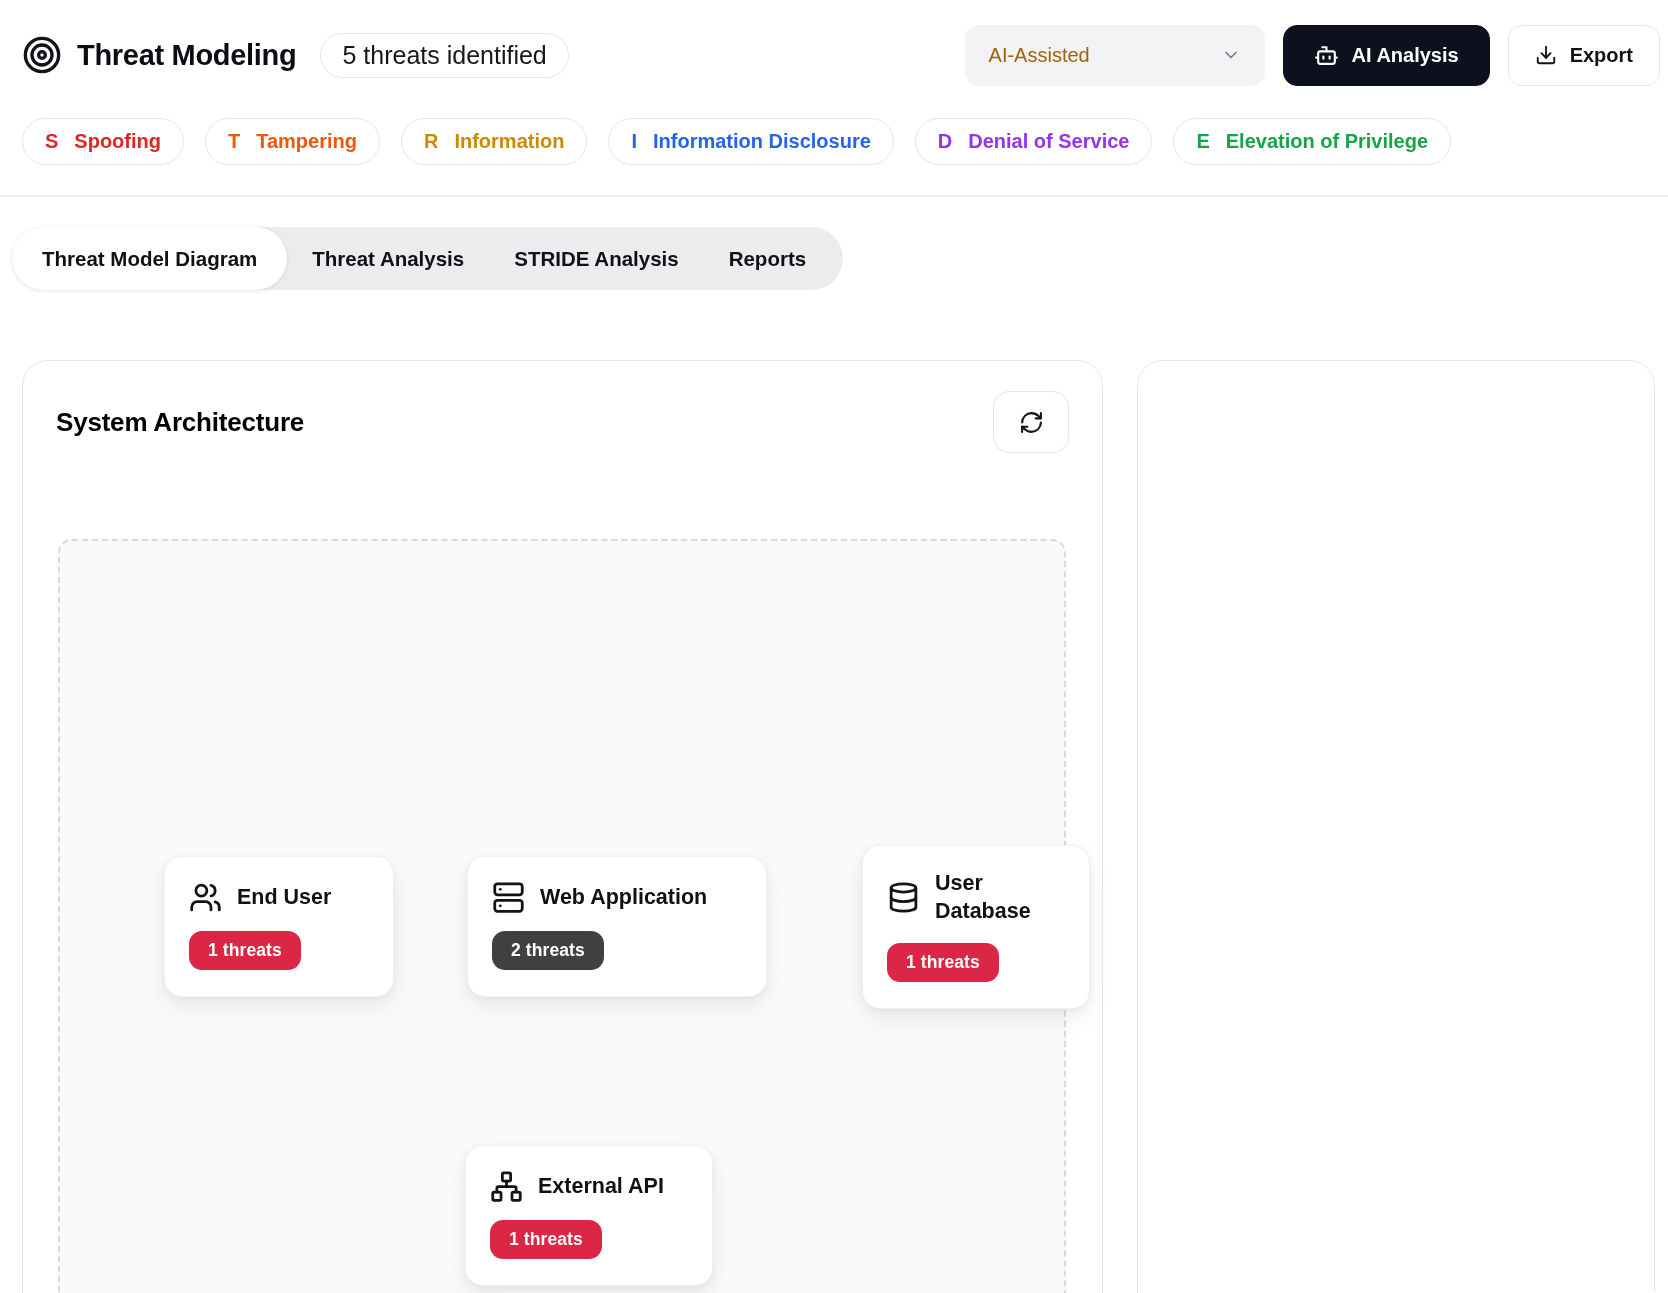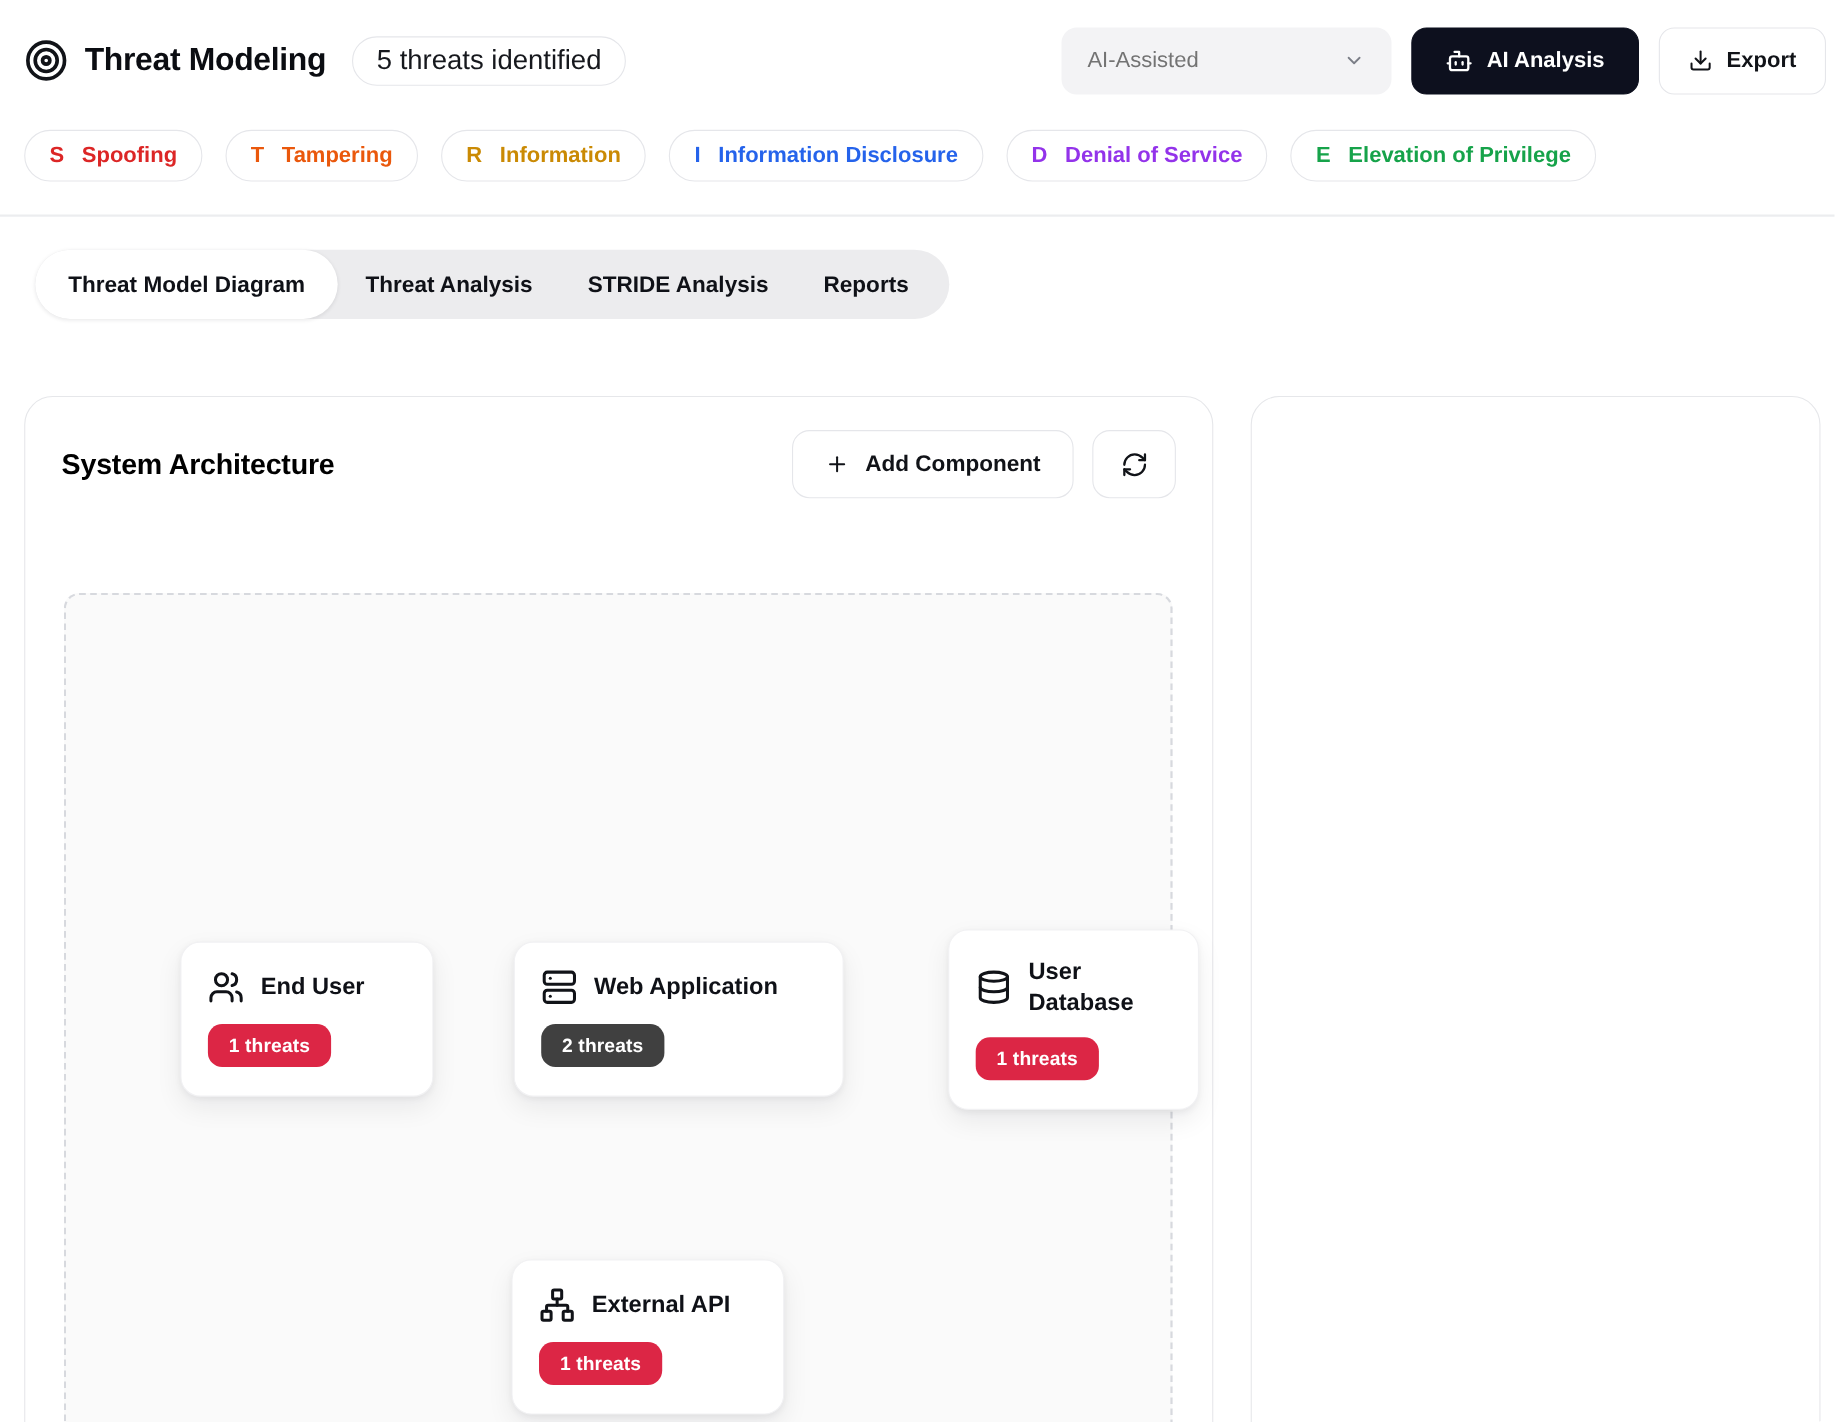--- a/index.html
+++ b/index.html
@@ -19,21 +19,21 @@
   .threats-pill {
     margin-left:24px; height:45px; display:flex; align-items:center;
     border:1.5px solid #e5e6ea; border-radius:23px; padding:0 21px;
     font-size:25px; font-weight:500; color:#16181d; background:#fff;
   }
   .header-right { margin-left:auto; display:flex; align-items:center; gap:18px; }
   .mode-select {
     width:300px; height:61px; background:#f3f3f5; border-radius:14px;
     display:flex; align-items:center; padding:0 24px; cursor:pointer;
   }
-  .mode-select .val { font-size:20px; font-weight:500; color:#737373; }
+  .mode-select .val { font-size:20px; font-weight:500; color:#a16207; }
   .mode-select .chev { margin-left:auto; color:#7b7e87; width:20px; height:20px; }
   .btn {
     height:61px; display:flex; align-items:center; gap:13px; border-radius:14px;
     padding:0 26px; font-size:20px; font-weight:600; cursor:pointer; background:#fff;
     border:1.5px solid #e5e6ea; color:#111318;
   }
   .btn .ic { width:22px; height:22px; }
   .btn-dark { background:#0d101e; border-color:#0d101e; color:#fff; padding:0 30px; }
   .btn-dark .ic { width:25px; height:25px; }
 
@@ -43,21 +43,21 @@
     height:47px; background:#fff; border:1.5px solid #e5e6ea; border-radius:24px;
     display:flex; align-items:center; gap:16px; padding:0 22px; font-size:20px;
   }
   .stride-badge .letter { font-weight:700; }
   .stride-badge .label { font-weight:600; }
 
   .divider { position:absolute; left:0; right:0; top:195px; height:1.5px; background:#ecedef; }
 
   
   .tabs {
-    position:absolute; left:32px; top:227px; height:63px; background:#ececee;
+    position:absolute; left:12px; top:227px; height:63px; background:#ececee;
     border-radius:32px; display:inline-flex; align-items:center; padding-right:12px;
   }
   .tab {
     height:63px; display:flex; align-items:center; padding:0 25px; border-radius:32px;
     font-size:20.5px; font-weight:600; color:#0f1117; cursor:pointer; white-space:nowrap;
   }
   .tab.active { background:#fff; padding:0 30px; box-shadow:0 1px 4px rgba(20,22,30,0.10); }
 
   
   .panel { position:absolute; top:360px; background:#fff; border:1.5px solid #e6e7ea; border-radius:26px; }
@@ -176,27 +176,20 @@
     <div class="tab active">Threat Model Diagram</div>
     <div class="tab">Threat Analysis</div>
     <div class="tab">STRIDE Analysis</div>
     <div class="tab">Reports</div>
   </div>
 
   <div class="panel panel-left">
     <div class="panel-header">
       <div class="panel-title">System Architecture</div>
       <div class="panel-actions">
-        <button class="btn-outline">
-          <svg class="ic" viewBox="0 0 24 24" fill="none" stroke="currentColor" stroke-width="2" stroke-linecap="round" stroke-linejoin="round">
-              <path d="M5 12h14"></path>
-              <path d="M12 5v14"></path>
-            </svg>
-          <span>Add Component</span>
-        </button>
         <button class="icon-btn">
           <svg class="ic" viewBox="0 0 24 24" fill="none" stroke="currentColor" stroke-width="2" stroke-linecap="round" stroke-linejoin="round">
             <path d="M3 12a9 9 0 0 1 9-9 9.75 9.75 0 0 1 6.74 2.74L21 8"></path>
               <path d="M21 3v5h-5"></path>
             <path d="M21 12a9 9 0 0 1-9 9 9.75 9.75 0 0 1-6.74-2.74L3 16"></path>
               <path d="M8 16H3v5"></path>
           </svg>
         </button>
       </div>
     </div>

